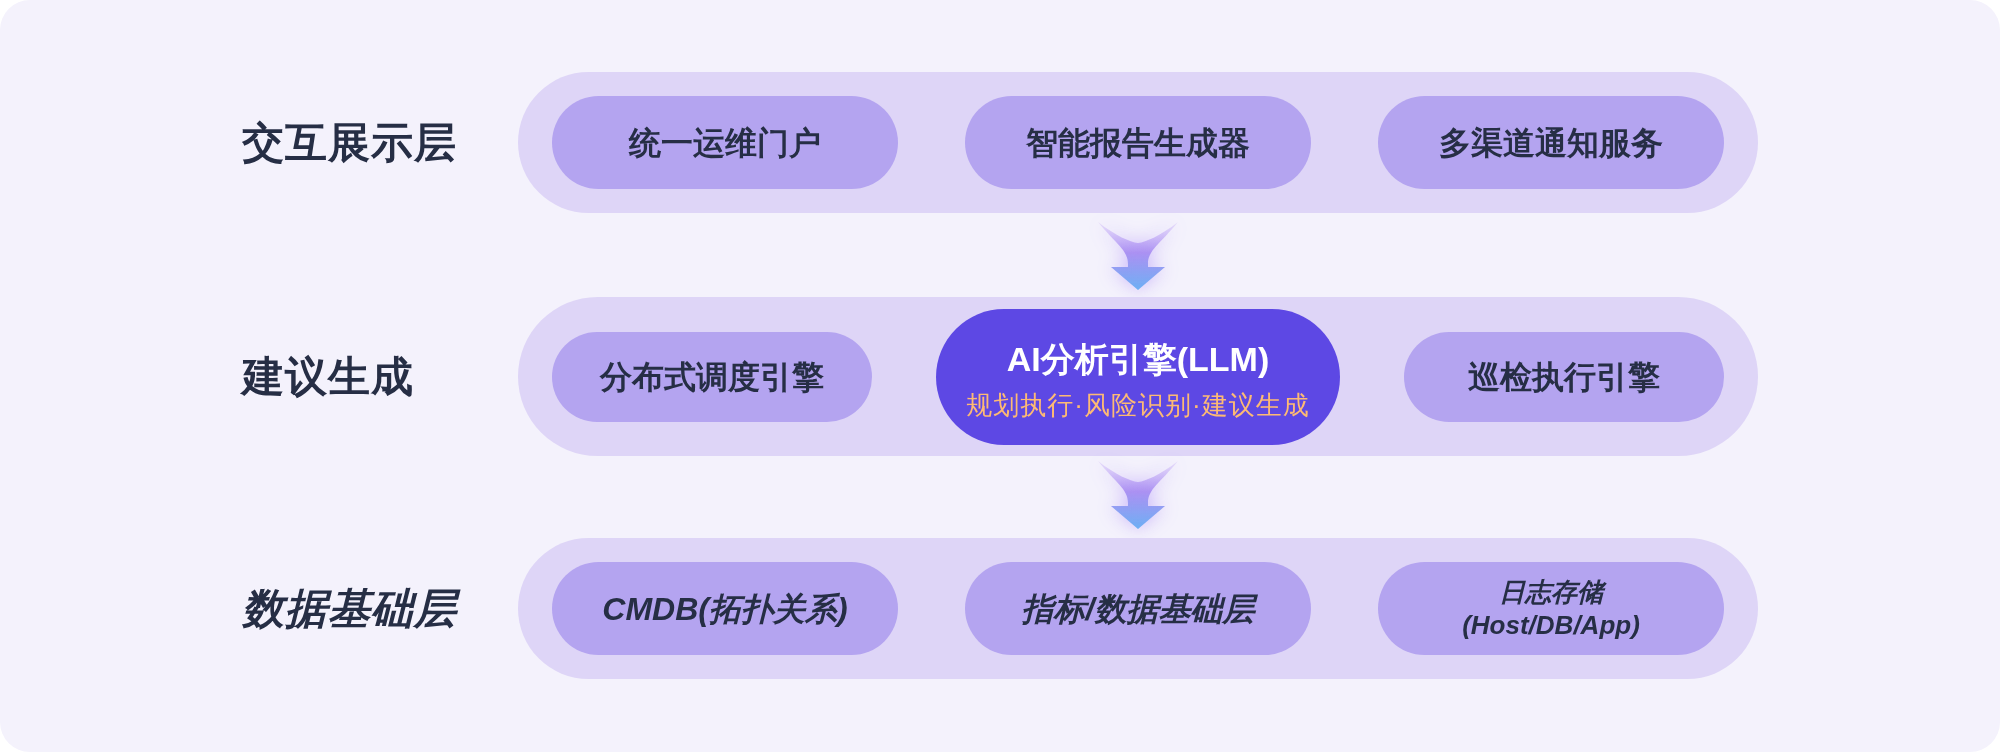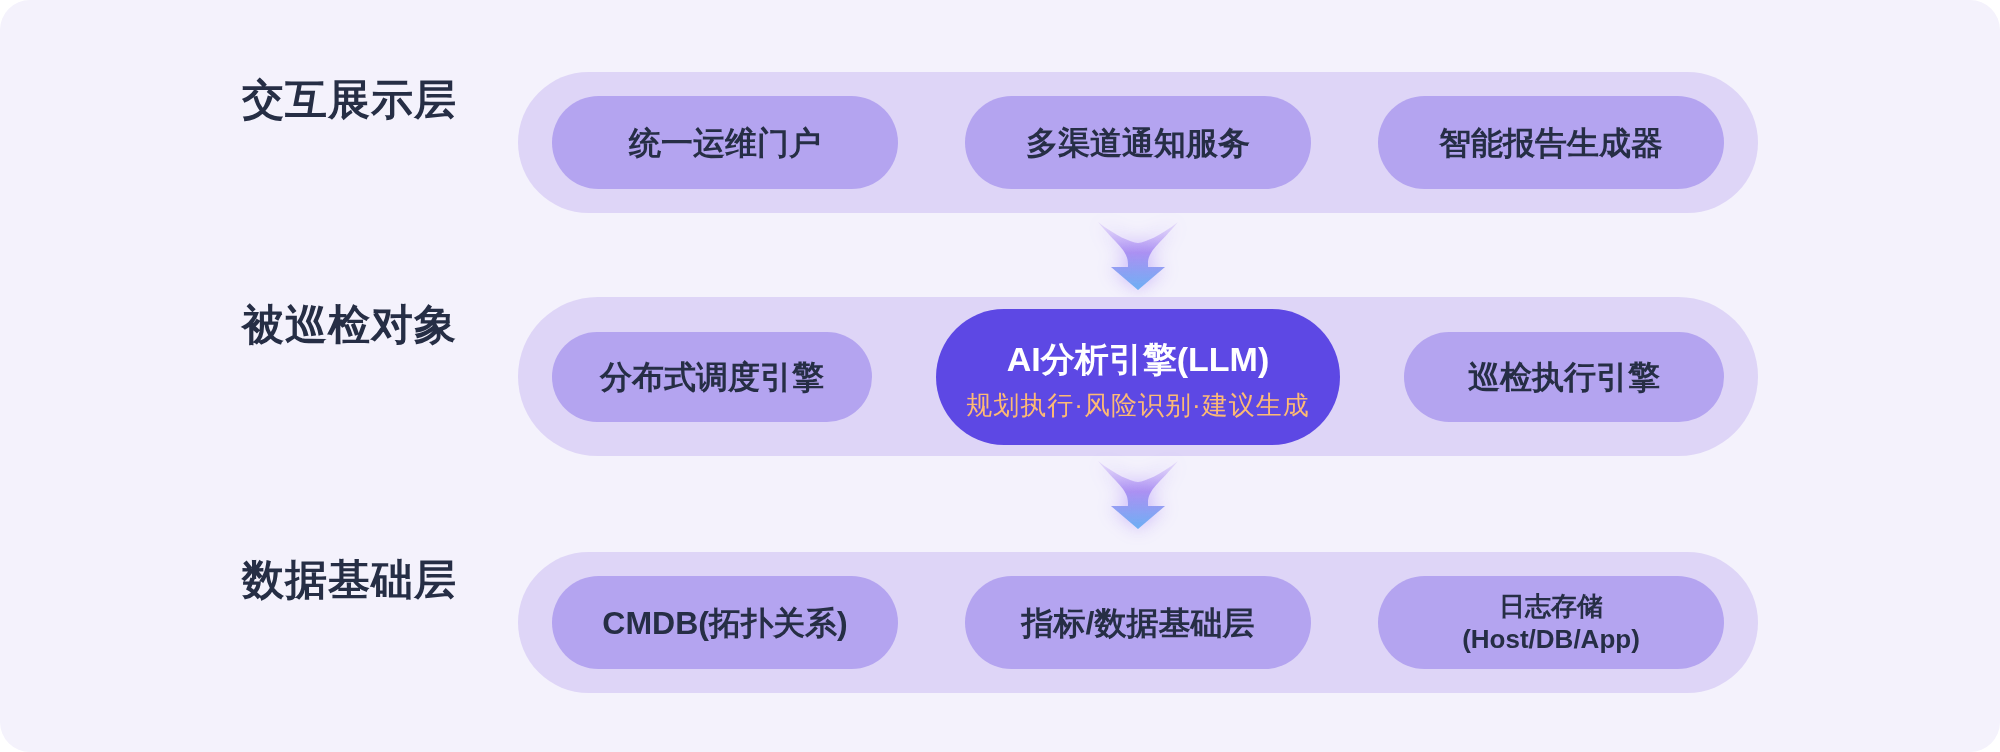--- a/index.html
+++ b/index.html
@@ -3,31 +3,31 @@
 <meta charset="utf-8">
 <style>
   html,body{margin:0;padding:0;background:#ffffff;}
   body{font-family:"Liberation Sans","DejaVu Sans",sans-serif;}
   .canvas{
     position:relative;width:2000px;height:752px;
     background:#f4f2fc;border-radius:30px;overflow:hidden;
   }
   .layer-label{
     position:absolute;left:242px;width:260px;
-    display:flex;
+    display:flex;align-items:center;
     font-size:42px;font-weight:700;color:#262e45;letter-spacing:1px;
   }
   .layer-container{
     position:absolute;left:518px;width:1240px;
     background:#ded5f7;
     display:flex;align-items:center;box-sizing:border-box;
   }
   .row-1{top:72px;height:141px;}
   .row-2{top:297px;height:159px;}
-  .row-3{top:552px;height:141px;}
+  .row-3{top:538px;height:141px;font-style:italic;}
   .layer-container.row-1,.layer-container.row-3{
     border-radius:71px;padding:0 34px;gap:67px;justify-content:space-between;
   }
   .layer-container.row-2{
     border-radius:80px;padding:0 34px;justify-content:space-between;
   }
   .pill{
     background:#b4a4f0;height:93px;border-radius:47px;
     display:flex;flex-direction:column;align-items:center;justify-content:center;
     font-size:32px;font-weight:700;color:#262e45;text-align:center;
@@ -58,42 +58,42 @@
 <div class="canvas">
 
   <div class="layer-label row-1">
     <span>交互展示层</span>
   </div>
   <div class="layer-container row-1">
     <div class="pill">
       <span class="pill-title">统一运维门户</span>
     </div>
     <div class="pill">
-      <span class="pill-title">多渠道通知服务</span>
+      <span class="pill-title">智能报告生成器</span>
     </div>
     <div class="pill">
-      <span class="pill-title">智能报告生成器</span>
+      <span class="pill-title">多渠道通知服务</span>
     </div>
   </div>
 
   <div class="flow-arrow arrow-1">
     <svg width="120" height="72" viewBox="0 0 120 72" aria-hidden="true">
       <defs>
         <linearGradient id="ag1" x1="0" y1="0" x2="0" y2="1">
           <stop offset="0" stop-color="#cdb6f7" stop-opacity="0.35"></stop>
           <stop offset="0.45" stop-color="#a98ef2" stop-opacity="0.95"></stop>
           <stop offset="1" stop-color="#6cb0f4"></stop>
         </linearGradient>
       </defs>
       <path d="M20 2 C 38 24 50 30 50 44 L 50 47 L 33 47 L 60 70 L 87 47 L 70 47 L 70 44 C 70 30 82 24 100 2 C 82 16 68 22 60 23 C 52 22 38 16 20 2 Z" fill="url(#ag1)"></path>
     </svg>
   </div>
 
   <div class="layer-label row-2">
-    <span>被巡检对象</span>
+    <span>建议生成</span>
   </div>
   <div class="layer-container row-2">
     <div class="pill">
       <span class="pill-title">分布式调度引擎</span>
     </div>
     <div class="pill highlight">
       <span class="pill-title">AI分析引擎(LLM)</span>
       <span class="pill-subtitle">规划执行·风险识别·建议生成</span>
     </div>
     <div class="pill">

